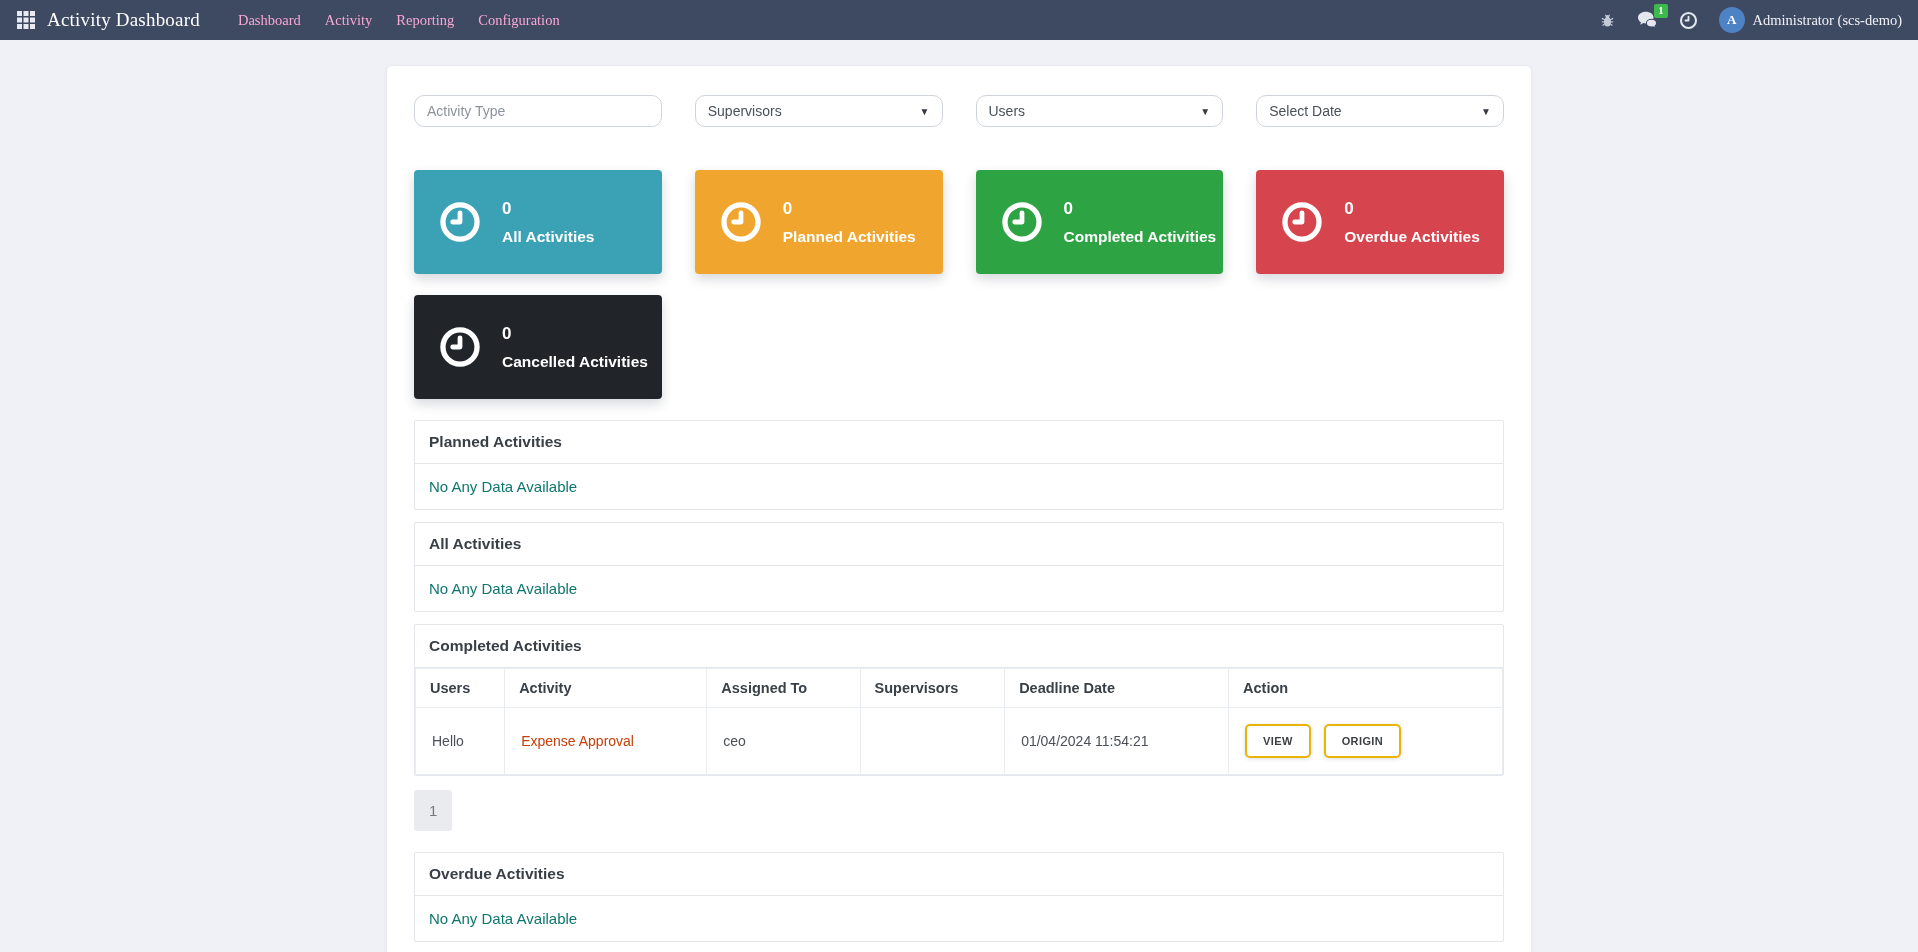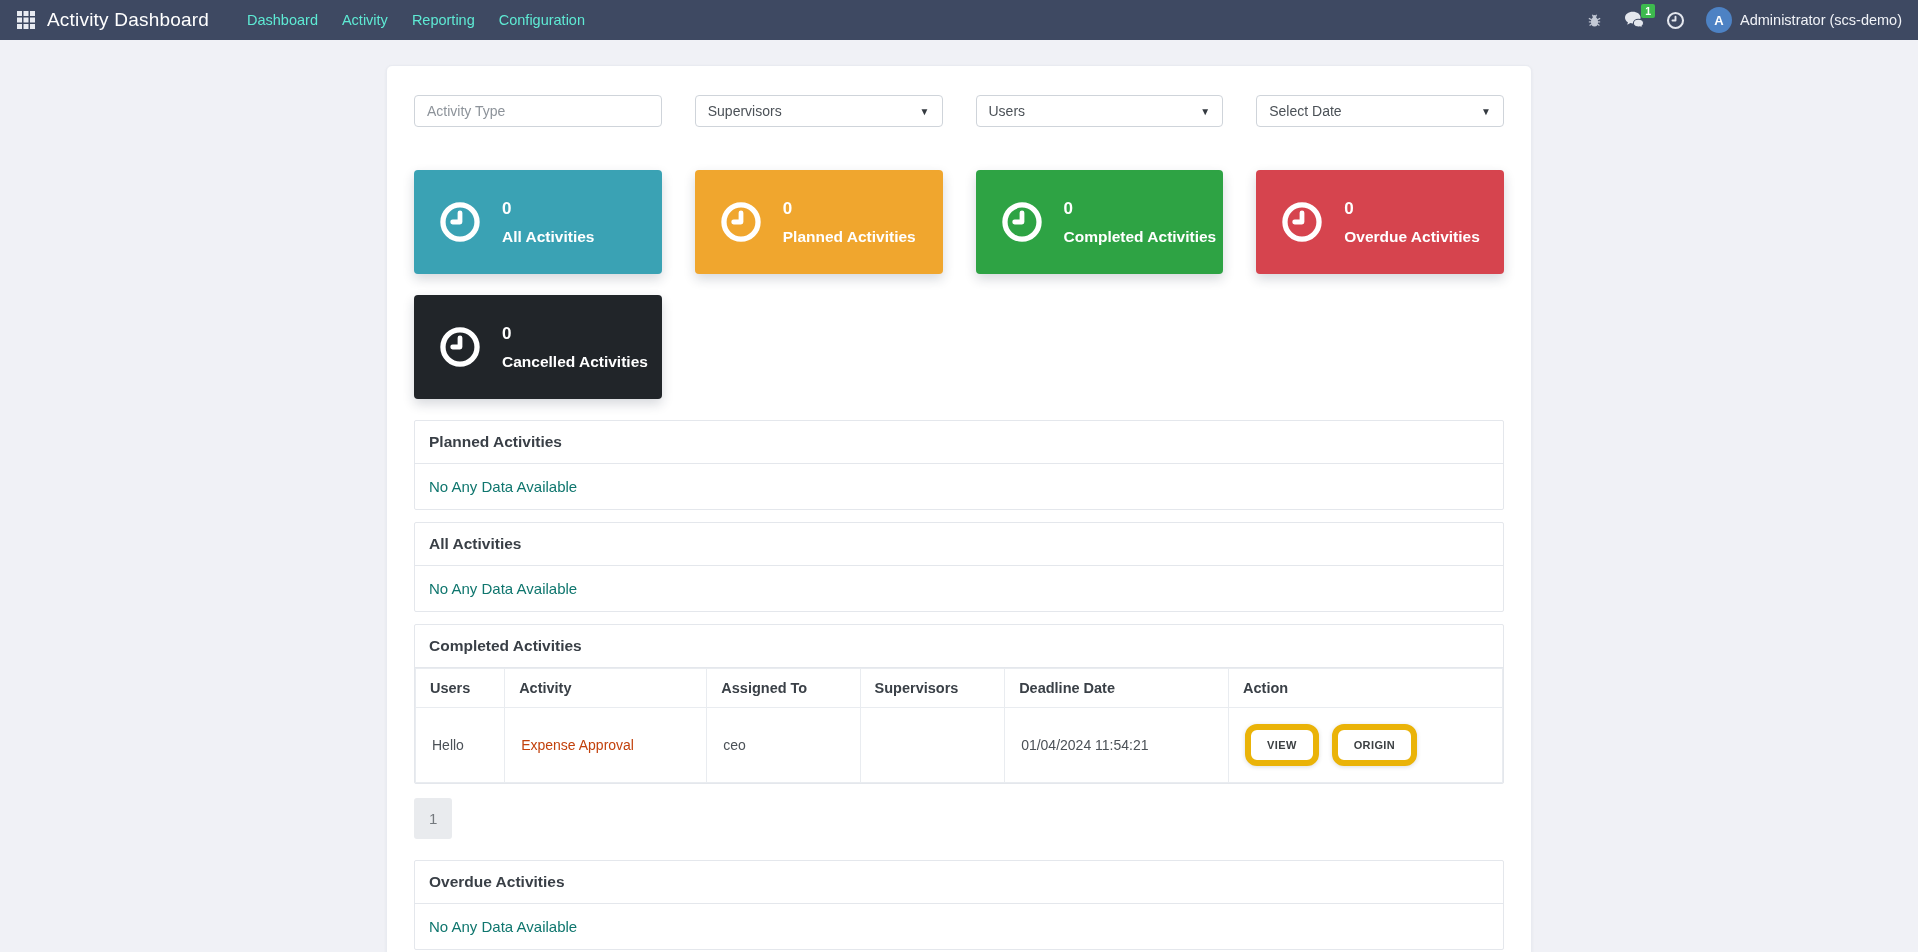--- a/index.html
+++ b/index.html
@@ -1,43 +1,43 @@
 <!DOCTYPE html>
 <html><head>
 <meta charset="utf-8">
 <style>
   * { margin:0; padding:0; box-sizing:border-box; }
   html,body { width:1918px; height:952px; overflow:hidden;
     font-family:"Liberation Sans","DejaVu Sans",sans-serif; background:#f0f1f6; }
 
   
   .navbar { height:40px; background:#3e4962; display:flex; align-items:center;
-    padding:0 16px; color:#fff; }
+    padding:0 16px; color:#fff;font-family:Liberation Serif, serif; }
   .navbar .grid-icon { display:inline-flex; margin-right:11px; cursor:pointer; }
   .navbar .brand { font-size:19px; font-weight:400; letter-spacing:.2px; margin-right:26px; white-space:nowrap; }
   .nav-links { display:flex; align-items:center; height:100%; }
-  .nav-links a { color:#5eead4; font-size:14.5px; text-decoration:none; padding:0 12px;
+  .nav-links a { color:#f9a8d4; font-size:14.5px; text-decoration:none; padding:0 12px;
     line-height:40px; display:inline-block; }
   .nav-right { margin-left:auto; display:flex; align-items:center; gap:21px; }
   .nav-ico { display:inline-flex; position:relative; cursor:pointer; }
   .chat-badge { position:absolute; top:-7px; right:-10px; background:#3dba4e; color:#fff;
     font-size:10.5px; font-weight:700; line-height:1; padding:2px 4px; border-radius:2px; }
   .user-chip { display:flex; align-items:center; gap:8px; cursor:pointer; }
   .avatar { width:26px; height:26px; border-radius:50%; background:#4d82c4; color:#fff;
     font-size:13px; font-weight:600; display:flex; align-items:center; justify-content:center; }
   .username { font-size:14.5px; color:#f0f2f7; white-space:nowrap; }
 
   
   .panel { width:1146px; margin:25px auto 0; background:#fff; border-radius:6px;
     border:1px solid #e9ebf1; box-shadow:0 1px 3px rgba(40,50,70,.06);
     padding:29px 27px 40px; min-height:900px; }
 
   
   .filters { display:grid; grid-template-columns:repeat(4,1fr); gap:33px; }
-  .ctl { height:32px; border:1px solid #cfd4da; border-radius:4px; background:#fff;
+  .ctl { height:32px; border:1px solid #cfd4da; border-radius:10px; background:#fff;
     font-size:14px; display:flex; align-items:center; padding:0 12px; }
   input.ctl { width:100%; color:#4b5157; }
   input.ctl::placeholder { color:#8d939a; }
   .select { justify-content:space-between; color:#4b5157; cursor:pointer; }
   .select .arrow { font-size:10px; color:#343a40; }
 
   
   .cards-row { display:grid; grid-template-columns:repeat(4,1fr); gap:33px; margin-top:43px; }
   .cards-row.second { margin-top:21px; }
   .stat-card { height:104px; border-radius:4px; display:flex; align-items:center;
@@ -52,22 +52,22 @@
   .section-header { padding:12px 14px; font-size:15.5px; font-weight:600; color:#393f46;
     border-bottom:1px solid #e4e7ec; }
   .section-empty { padding:14px; font-size:15px; color:#0f766e; }
 
   
   table { width:100%; border-collapse:collapse; }
   th, td { border:1px solid #e9ecf0; text-align:left; }
   th { padding:11px 14px; font-size:14.5px; font-weight:600; color:#3a4047; }
   td { padding:16px 16px; font-size:14px; color:#4b5157; }
   td a.green-link { color:#c2410c; text-decoration:none; }
-  .action-btn { display:inline-block; background:#fff; border:6px solid #eab308;
-    border-radius:12px; padding:9px 16px; font-size:11px; font-weight:600; color:#3c4043;
+  .action-btn { display:inline-block; background:#fff; border:2px solid #eab308;
+    border-radius:5px; padding:9px 16px; font-size:11px; font-weight:600; color:#3c4043;
     letter-spacing:.4px; box-shadow:0 1px 4px rgba(60,64,67,.18); cursor:pointer;
     margin-right:9px; font-family:inherit;text-align:right; }
 
   
   .pagination { margin-top:14px; }
   .page-btn { display:inline-block; background:#e9ebee; border:none; border-radius:3px;
     padding:12px 15px; font-size:15px; color:#74797e; cursor:pointer; font-family:inherit; }
 </style>
 </head>
 <body>

